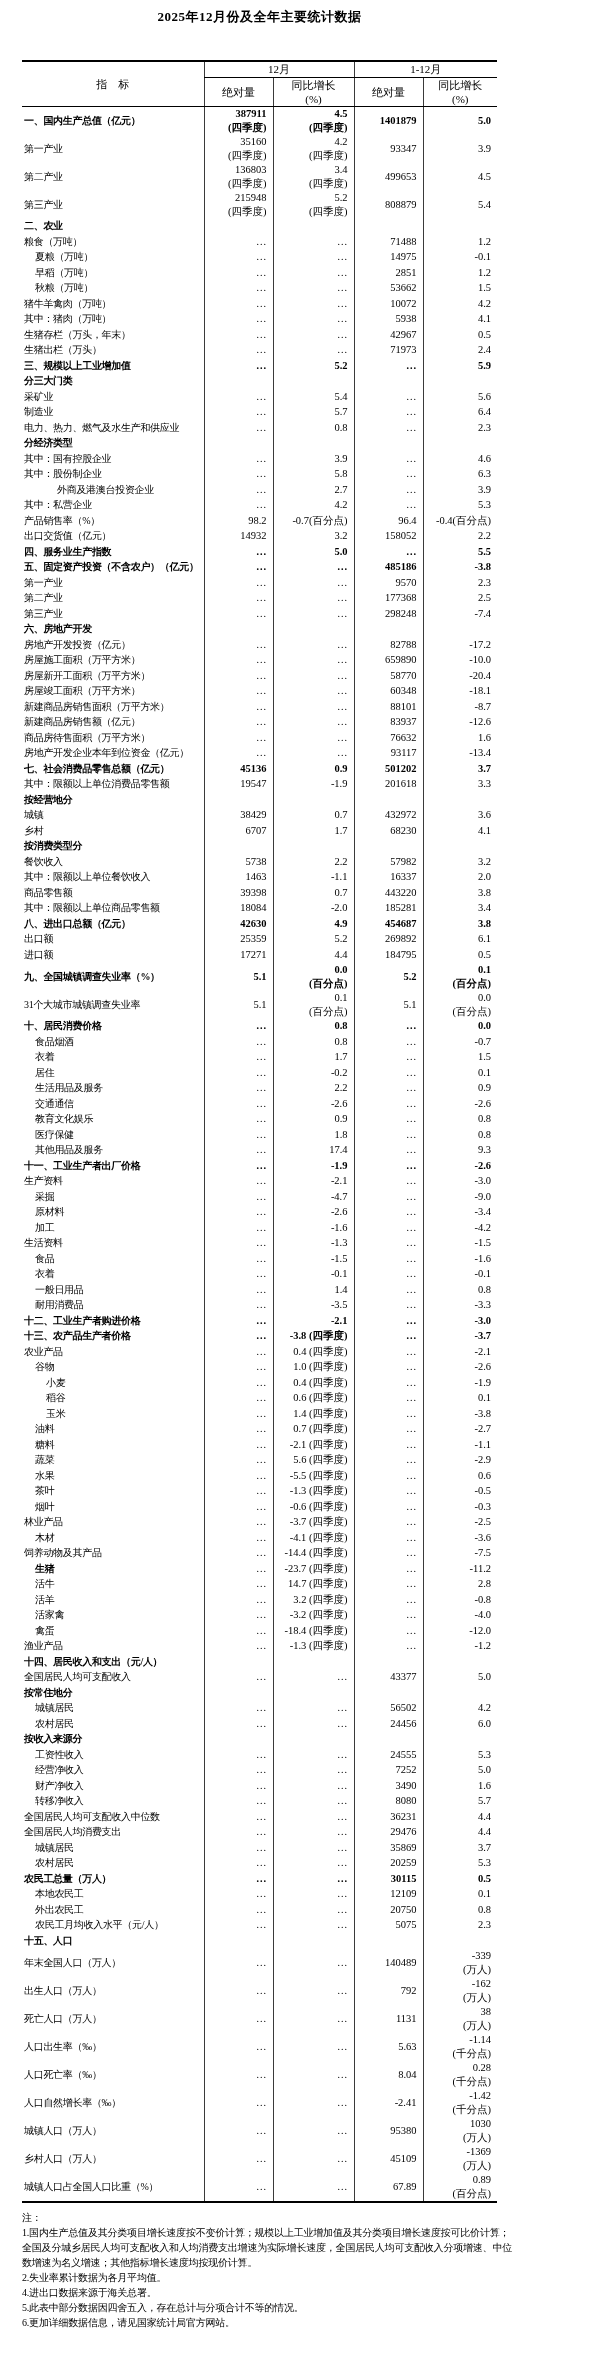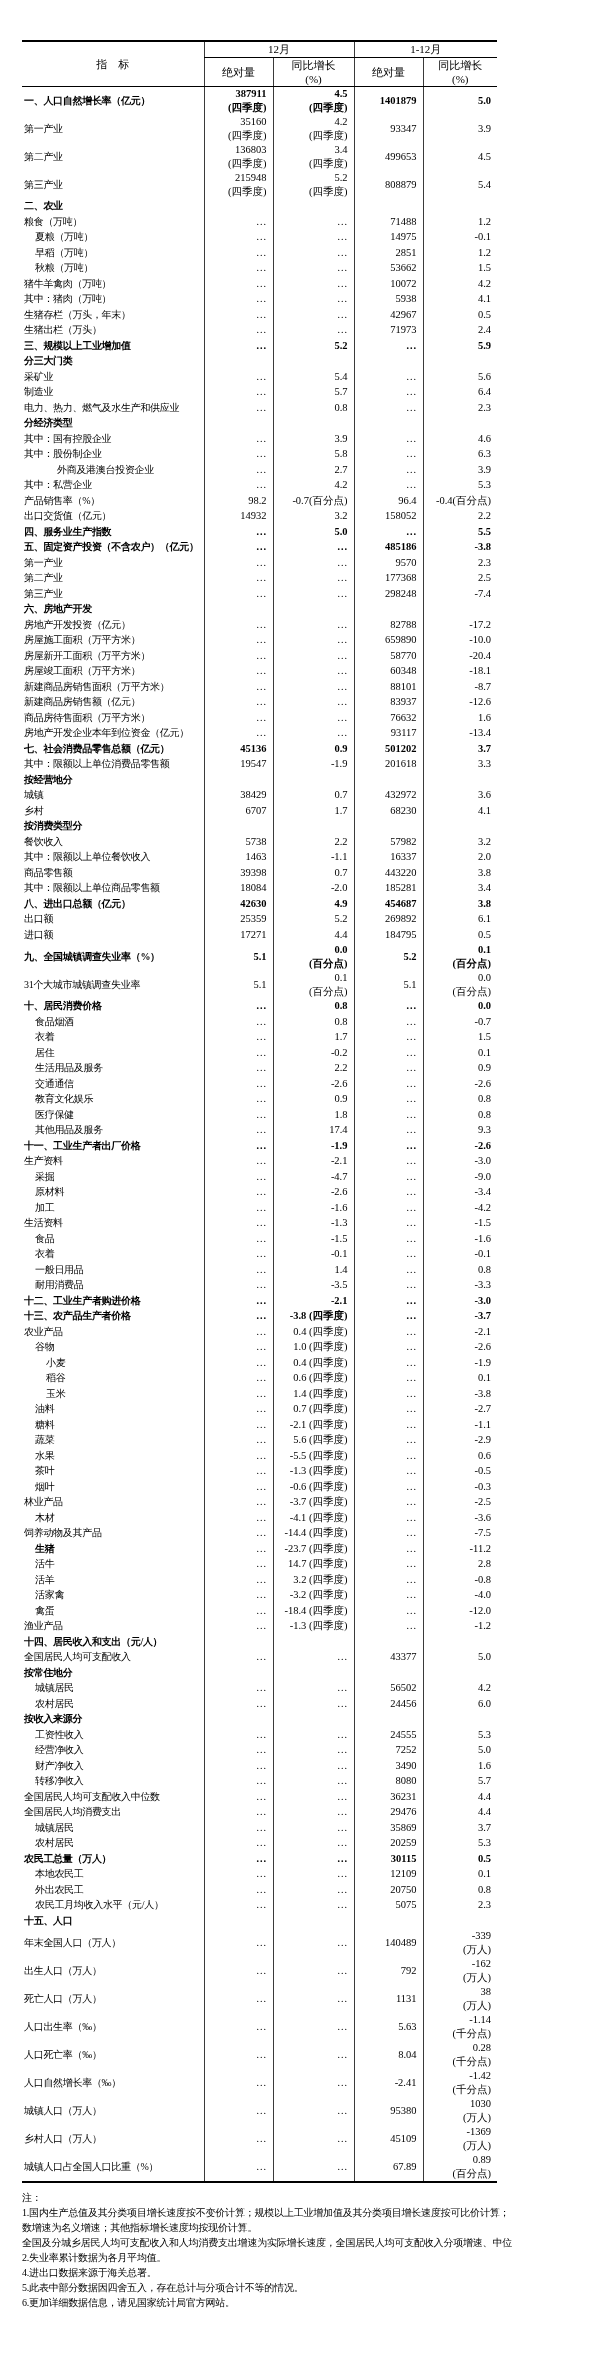--- a/index.html
+++ b/index.html
@@ -80,20 +80,21 @@
     letter-spacing: -0.2px;
     line-height: 15px;
   }
   .note-line { white-space: nowrap; }
 </style>
 </head>
 <body>
 
 <div class="page">
 
+  <div class="title">2025年12月份及全年主要统计数据</div>
 
   <div class="tblwrap">
     <table class="stats">
       <colgroup>
         <col class="c-ind">
           <col class="c-dabs">
           <col class="c-dyoy">
           <col class="c-cabs">
           <col class="c-cyoy">
       </colgroup>
@@ -107,21 +108,21 @@
           <th class="vl">绝对量</th>
           <th class="vl">同比增长
 (%)</th>
           <th class="vl">绝对量</th>
           <th class="vl">同比增长
 (%)</th>
         </tr>
       </thead>
       <tbody id="body-rows">
           <tr>
-            <td class="lbl bold" style="padding-left: 2px;">一、人口自然增长率（亿元）</td>
+            <td class="lbl bold" style="padding-left: 2px;">一、国内生产总值（亿元）</td>
             <td class="num vl bold">387911
 (四季度)</td>
             <td class="num vl bold">4.5
 (四季度)</td>
             <td class="num vl bold">1401879</td>
             <td class="num vl bold">5.0</td>
           </tr>
           <tr>
             <td class="lbl" style="padding-left: 2px;">第一产业</td>
             <td class="num vl">35160
@@ -995,21 +996,21 @@
             <td class="num vl">0.89
 (百分点)</td>
           </tr>
         </tbody>
     </table>
   </div>
 
   <div class="notes" id="notes">
       <div class="note-line">注：</div>
       <div class="note-line">1.国内生产总值及其分类项目增长速度按不变价计算；规模以上工业增加值及其分类项目增长速度按可比价计算；</div>
+      <div class="note-line">全国及分城乡居民人均可支配收入和人均消费支出增速为实际增长速度，全国居民人均可支配收入分项增速、中位</div>
       <div class="note-line">数增速为名义增速；其他指标增长速度均按现价计算。</div>
-      <div class="note-line">全国及分城乡居民人均可支配收入和人均消费支出增速为实际增长速度，全国居民人均可支配收入分项增速、中位</div>
       <div class="note-line">2.失业率累计数据为各月平均值。</div>
       <div class="note-line">4.进出口数据来源于海关总署。</div>
       <div class="note-line">5.此表中部分数据因四舍五入，存在总计与分项合计不等的情况。</div>
       <div class="note-line">6.更加详细数据信息，请见国家统计局官方网站。</div>
     </div>
 
 </div>
 
 </body></html>

